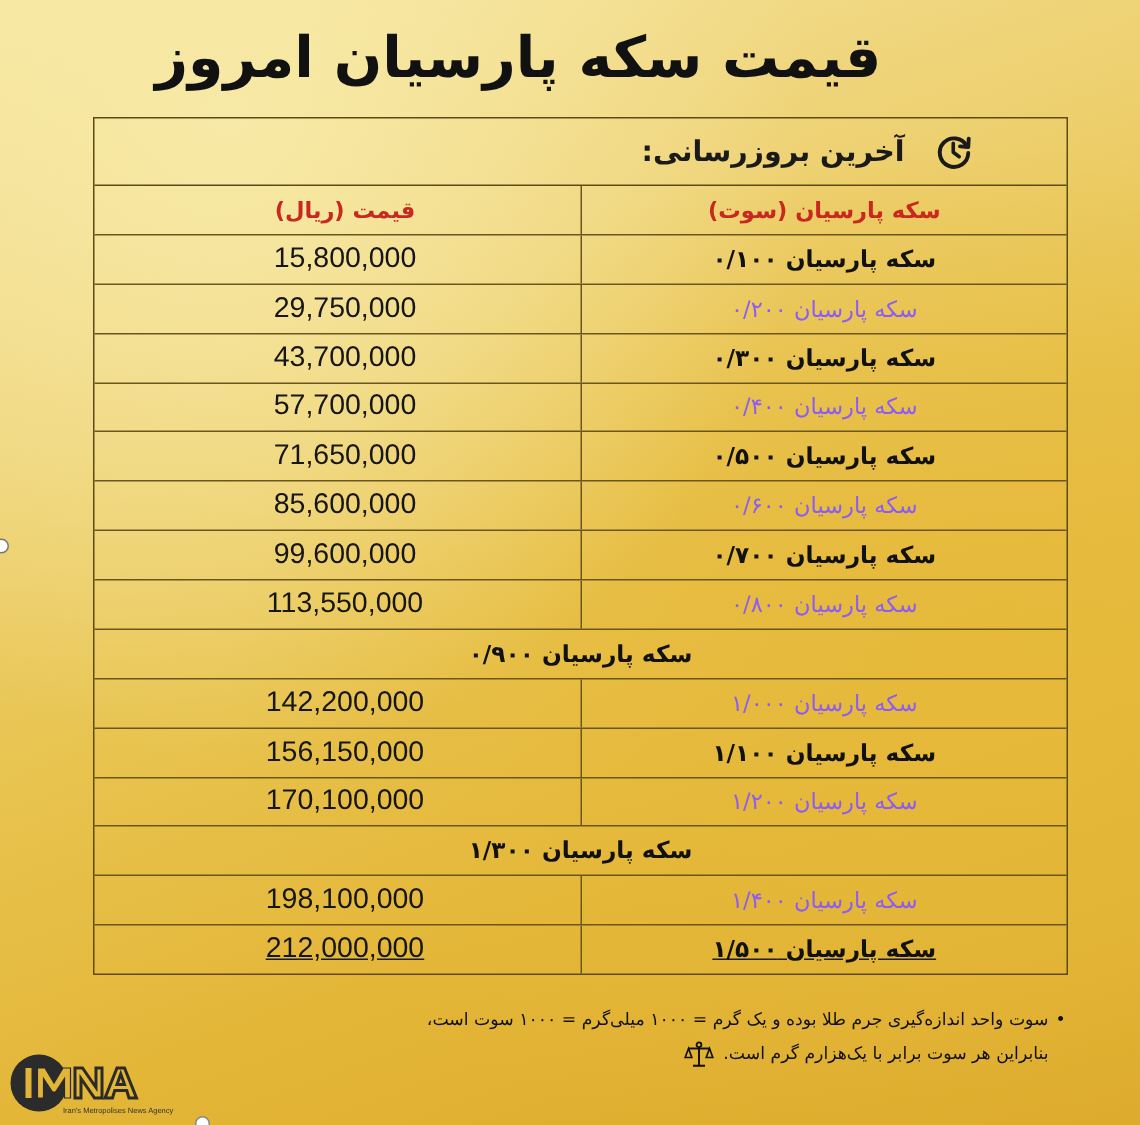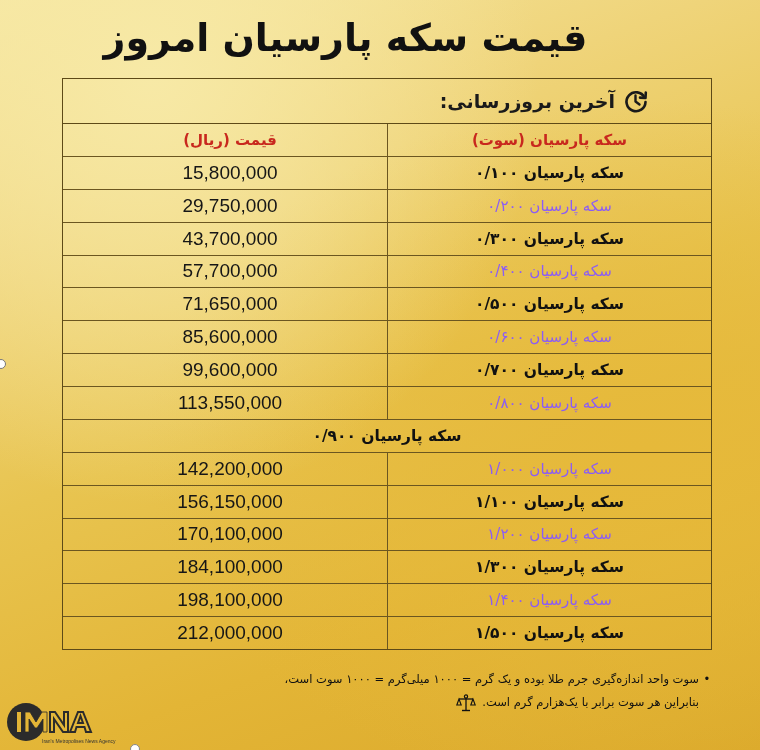--- a/index.html
+++ b/index.html
@@ -22,32 +22,32 @@
     .table {
       position: absolute; left: 62px; top: 78px; width: 650px; height: 572px;
       border: 1.5px solid #5e4a17;
     }
     .hdr-row {
       position: absolute; left: 0; top: 0; width: 100%; height: 45px;
       border-bottom: 1.5px solid #5e4a17;
       display: flex; align-items: center; justify-content: flex-end;
       padding-right: 62px; direction: ltr;
     }
-    .hdr-inner { display: flex; align-items: center; direction: rtl; gap: 8px; }
+    .hdr-inner { display: flex; align-items: center; direction: rtl; gap: 20px; }
     .hdr-text { font-weight: bold; font-size: 19px; color: #1a1a1a; }
     .clock-icon { width: 26px; height: 26px; display: inline-block; }
     .grid {
       position: absolute; left: 0; top: 45px; width: 100%; bottom: 0;
       display: flex; flex-direction: column;
     }
     .row {
       flex: 1; display: flex; direction: ltr;
       border-bottom: 1.2px solid #6b5620;
     }
-    .row:last-child { border-bottom: none; }
+    .row:last-child { border-bottom: none; text-decoration: underline; }
     .cell-price {
       width: 325px; border-right: 1.2px solid #6b5620;
       display: flex; align-items: center; justify-content: center;
       font-family: "Liberation Sans", sans-serif; font-size: 19px; color: #161616;
       padding-left: 10px;
     }
     .cell-name {
       flex: 1; display: flex; align-items: center; justify-content: center;
       direction: rtl; font-size: 15px; color: #8b5cf6;
     }
@@ -144,21 +144,20 @@
       </div>
       <div class="row">
         <div class="cell-price">156,150,000</div>
         <div class="cell-name bold">سکه پارسیان ۱/۱۰۰</div>
       </div>
       <div class="row">
         <div class="cell-price">170,100,000</div>
         <div class="cell-name">سکه پارسیان ۱/۲۰۰</div>
       </div>
       <div class="row">
-        <div class="cell-price">184,100,000</div>
         <div class="cell-name bold">سکه پارسیان ۱/۳۰۰</div>
       </div>
       <div class="row">
         <div class="cell-price">198,100,000</div>
         <div class="cell-name">سکه پارسیان ۱/۴۰۰</div>
       </div>
       <div class="row">
         <div class="cell-price">212,000,000</div>
         <div class="cell-name bold">سکه پارسیان ۱/۵۰۰</div>
       </div>

